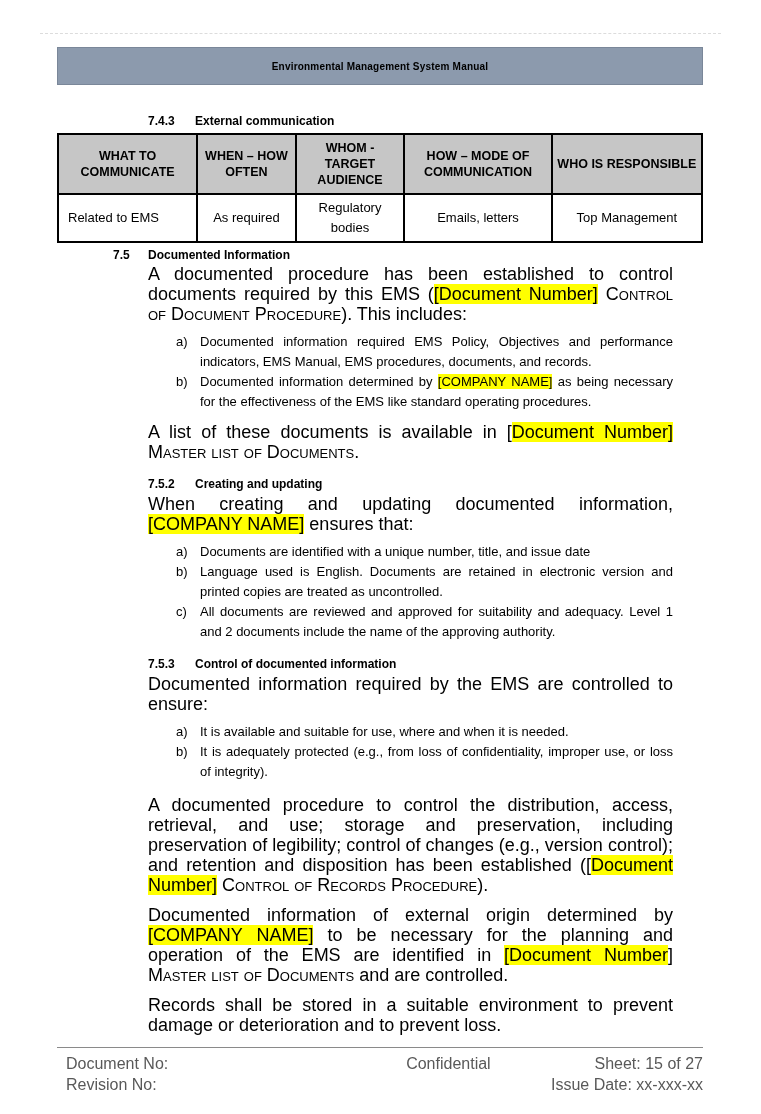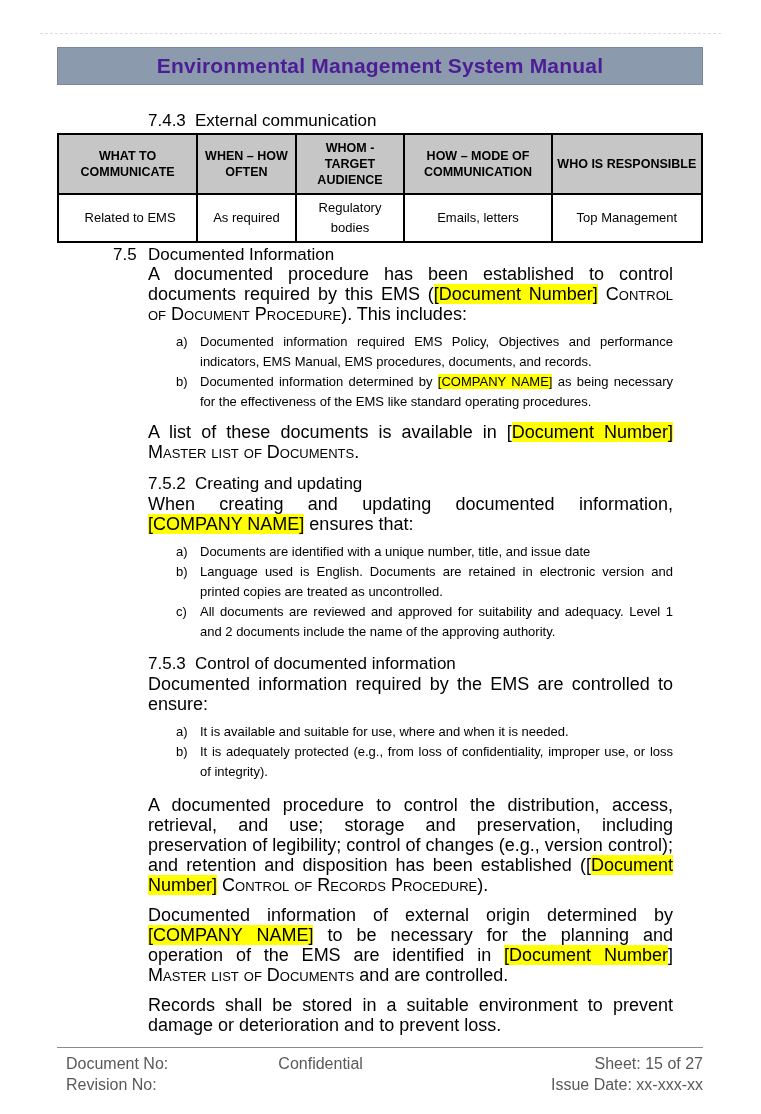--- a/index.html
+++ b/index.html
@@ -7,42 +7,42 @@
     position:relative; width:761px; height:1114px; background:#ffffff;
     font-family:"Liberation Sans", sans-serif; color:#000; overflow:hidden;
   }
   .top-dash { position:absolute; top:33px; left:40px; width:681px; border-top:1px dashed #dcdcdc; }
 
   .banner {
     position:absolute; top:47px; left:57px; width:646px; height:38px;
     background:#8c9aad; border:1px solid #7a8799; box-sizing:border-box;
     display:flex; align-items:center; justify-content:center;
   }
-  .banner-title { color:#4c1d95; font-weight:bold; font-size:21px; letter-spacing:0.2px; }
+  .banner-title { color:#000000; font-weight:bold; font-size:10px; letter-spacing:0.2px; }
 
   .content { position:absolute; top:85px; left:0; width:761px; }
 
-  .h { font-weight:normal; font-size:17px; line-height:16px; margin:0; }
+  .h { font-weight:bold; font-size:12px; line-height:16px; margin:0; }
   .h743 { margin:28px 88px 4px 148px; }
   .h75  { margin:4px 88px 0 113px; }
   .hsub { margin:14px 88px 2px 148px; }
   .h751 { margin-top:2px; }
   .hnum-main { display:inline-block; width:35px; }
   .hnum-sub  { display:inline-block; width:47px; }
 
   table.comm { border-collapse:collapse; margin:0 0 0 57px; width:646px; table-layout:fixed; }
   table.comm th, table.comm td { border:2px solid #000; }
   table.comm th {
     background:#c6c6c6; font-weight:bold; font-size:12.5px; line-height:16px;
     text-align:center; vertical-align:middle; padding:5px 4px; height:44px;
   }
   table.comm td {
     font-size:13px; line-height:20px; text-align:center; vertical-align:middle; padding:3px 4px; height:35px;
   }
-  table.comm td.cell-left { text-align:center; padding-left:9px; }
+  table.comm td.cell-left { text-align:left; padding-left:9px; }
   .cw1{width:137px}.cw2{width:97px}.cw3{width:107px}.cw4{width:145px}.cw5{width:148px}
 
   .para {
     margin:10px 88px 0 148px; font-size:18px; line-height:20px;
     text-align:justify;
   }
   .para.first { margin-top:1px; }
 
   .llist { margin:8px 88px 0 148px; }
   .li { display:flex; font-size:13px; line-height:20px; }
@@ -52,21 +52,21 @@
   .hl { background:#ffff00; }
   .sc { font-variant:small-caps; }
 
   .footer {
     position:absolute; left:57px; top:1047px; width:646px;
     border-top:1.5px solid #8a8a8a; display:flex;
     color:#595959; font-size:16px; line-height:21px; padding-top:5px;
   }
   .f-col { flex:1 1 33%; }
   .f-left { padding-left:9px; }
-  .f-center { text-align:left; }
+  .f-center { text-align:right; }
   .f-right { text-align:right; }
 </style>
 </head>
 <body>
 
 <div class="page">
   <div class="top-dash"></div>
 
   <header class="banner">
     <span class="banner-title">Environmental Management System Manual</span>

